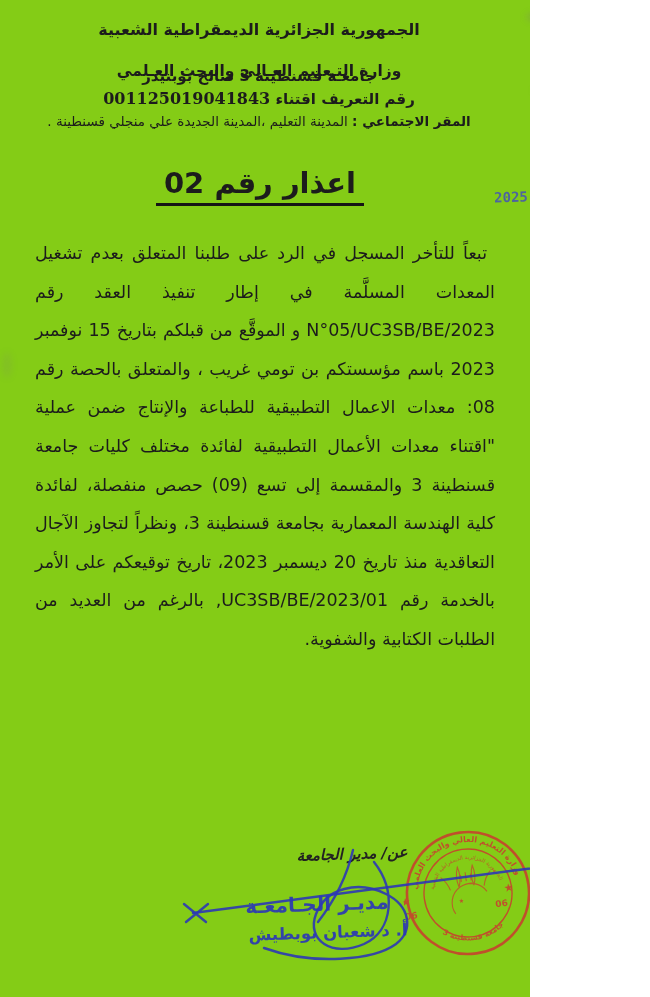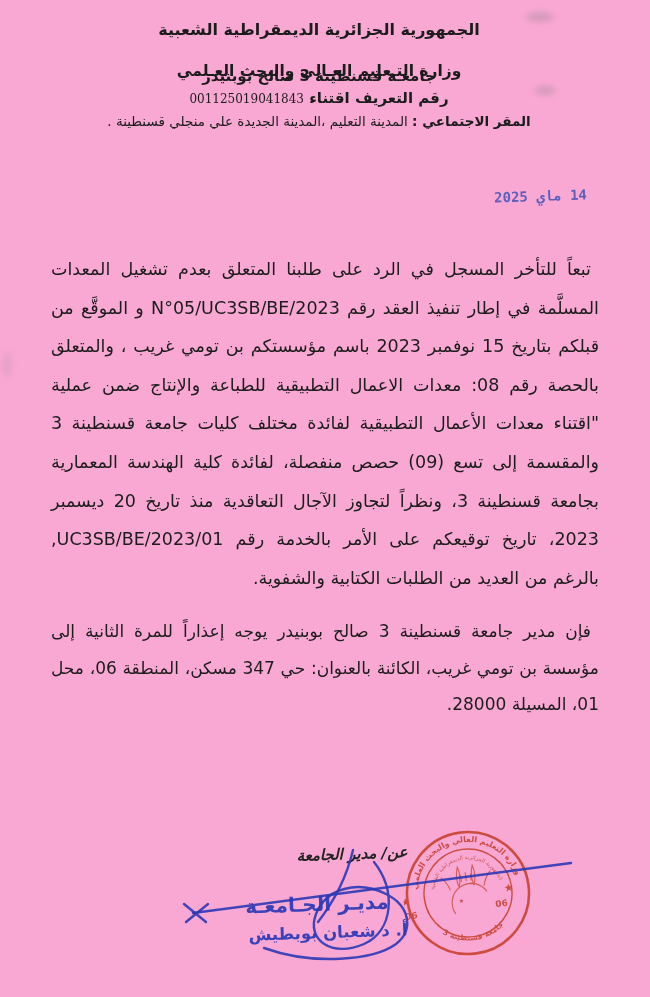--- a/index.html
+++ b/index.html
@@ -1,42 +1,42 @@
 <!DOCTYPE html>
 <html lang="ar"><head>
 <meta charset="utf-8">
 <style>
   html,body{margin:0;padding:0;background:#ffffff;}
   .page{
-    position:relative;width:650px;height:997px;background:#f9a8d4;
+    position:relative;width:530px;height:997px;background:#84cc16;
     font-family:"DejaVu Sans",sans-serif;direction:rtl;color:#1c1c1c;overflow:hidden;
   }
   
   .lh{position:absolute;left:0;right:12px;text-align:center;font-weight:bold;white-space:nowrap;}
   .lh1{top:20px;font-size:16px;letter-spacing:.4px;}
   .lh2{top:62px;font-size:15.5px;letter-spacing:.4px;}
   .lh3{top:67px;font-size:15px;}
   .lh4{top:89px;font-size:15px;}
-  .lh4 .latin-num{font-family:"DejaVu Serif",serif;font-weight:normal;font-size:12px;letter-spacing:.5px;}
+  .lh4 .latin-num{font-family:"DejaVu Serif",serif;font-weight:bold;font-size:16px;letter-spacing:.5px;}
   .lh5{top:113px;font-size:13.5px;font-weight:normal;}
   .lh5 .hq-label{font-weight:bold;}
   
   .title-wrap{position:absolute;top:166px;left:0;right:10px;text-align:center;}
   .doc-title{
     display:inline-block;font-size:29px;font-weight:bold;
     border-bottom:3px solid #151515;padding:0 8px 3px;letter-spacing:.5px;
   }
   .date-stamp{
     position:absolute;top:188px;left:478px;width:125px;text-align:center;
     color:#4453b6;font-family:"DejaVu Sans Mono",monospace;font-size:14px;font-weight:bold;
     transform:rotate(-2deg);letter-spacing:1px;opacity:.85;white-space:nowrap;
   }
   
   .body-text{position:absolute;top:234px;right:35px;left:35px;text-align:justify;}
-  .body-text p{margin:16px;text-indent:8px;}
+  .body-text p{margin:0;text-indent:8px;}
   .p1{font-size:17.5px;line-height:38.6px;}
   .p2{font-size:17px;line-height:36.4px;margin-top:8px !important;}
   .p3{font-size:17px;line-height:36.2px;margin-top:12px !important;}
   
   .hw-note{
     position:absolute;top:845px;left:281px;width:142px;text-align:center;
     font-size:15px;font-weight:600;font-style:italic;transform:rotate(-2deg);color:#222;
     white-space:nowrap;
   }
   .blue-role{
@@ -70,25 +70,27 @@
     <div class="lh lh4">
       <span>رقم التعريف اقتناء</span>
       <span class="latin-num" dir="ltr">001125019041843</span>
     </div>
     <div class="lh lh5">
       <span class="hq-label">المقر الاجتماعي :</span>
       <span>المدينة التعليم ،المدينة الجديدة علي منجلي قسنطينة .</span>
     </div>
   </header>
 
+  <div class="title-wrap">
+    <span class="doc-title">اعذار رقم 02</span>
+  </div>
   <div class="date-stamp">14 ماي 2025</div>
 
   <main class="body-text">
     <p class="p1">تبعاً للتأخر المسجل في الرد على طلبنا المتعلق بعدم تشغيل المعدات المسلَّمة في إطار تنفيذ العقد رقم N°05/UC3SB/BE/2023 و الموقَّع من قبلكم بتاريخ 15 نوفمبر 2023 باسم مؤسستكم بن تومي غريب ، والمتعلق بالحصة رقم 08: معدات الاعمال التطبيقية للطباعة والإنتاج ضمن عملية "اقتناء معدات الأعمال التطبيقية لفائدة مختلف كليات جامعة قسنطينة 3 والمقسمة إلى تسع (09) حصص منفصلة، لفائدة كلية الهندسة المعمارية بجامعة قسنطينة 3، ونظراً لتجاوز الآجال التعاقدية منذ تاريخ 20 ديسمبر 2023، تاريخ توقيعكم على الأمر بالخدمة رقم 01/UC3SB/BE/2023, بالرغم من العديد من الطلبات الكتابية والشفوية.</p>
-    <p class="p2">فإن مدير جامعة قسنطينة 3 صالح بوبنيدر يوجه إعذاراً للمرة الثانية إلى مؤسسة بن تومي غريب، الكائنة بالعنوان: حي 347 مسكن، المنطقة 06، محل 01، المسيلة 28000.</p>
   </main>
 
   <div class="hw-note">عن/ مدير الجامعة</div>
   <div class="blue-role">مديـر الجـامعـة</div>
   <div class="blue-name">أ. د شعبان بوبطيش</div>
 
   <svg class="seal-svg" viewBox="0 0 130 130">
     <g stroke="#c8402f" fill="none">
       <circle cx="65" cy="65" r="61" stroke-width="2.6"></circle>
       <circle cx="65" cy="65" r="44" stroke-width="1.4"></circle>

